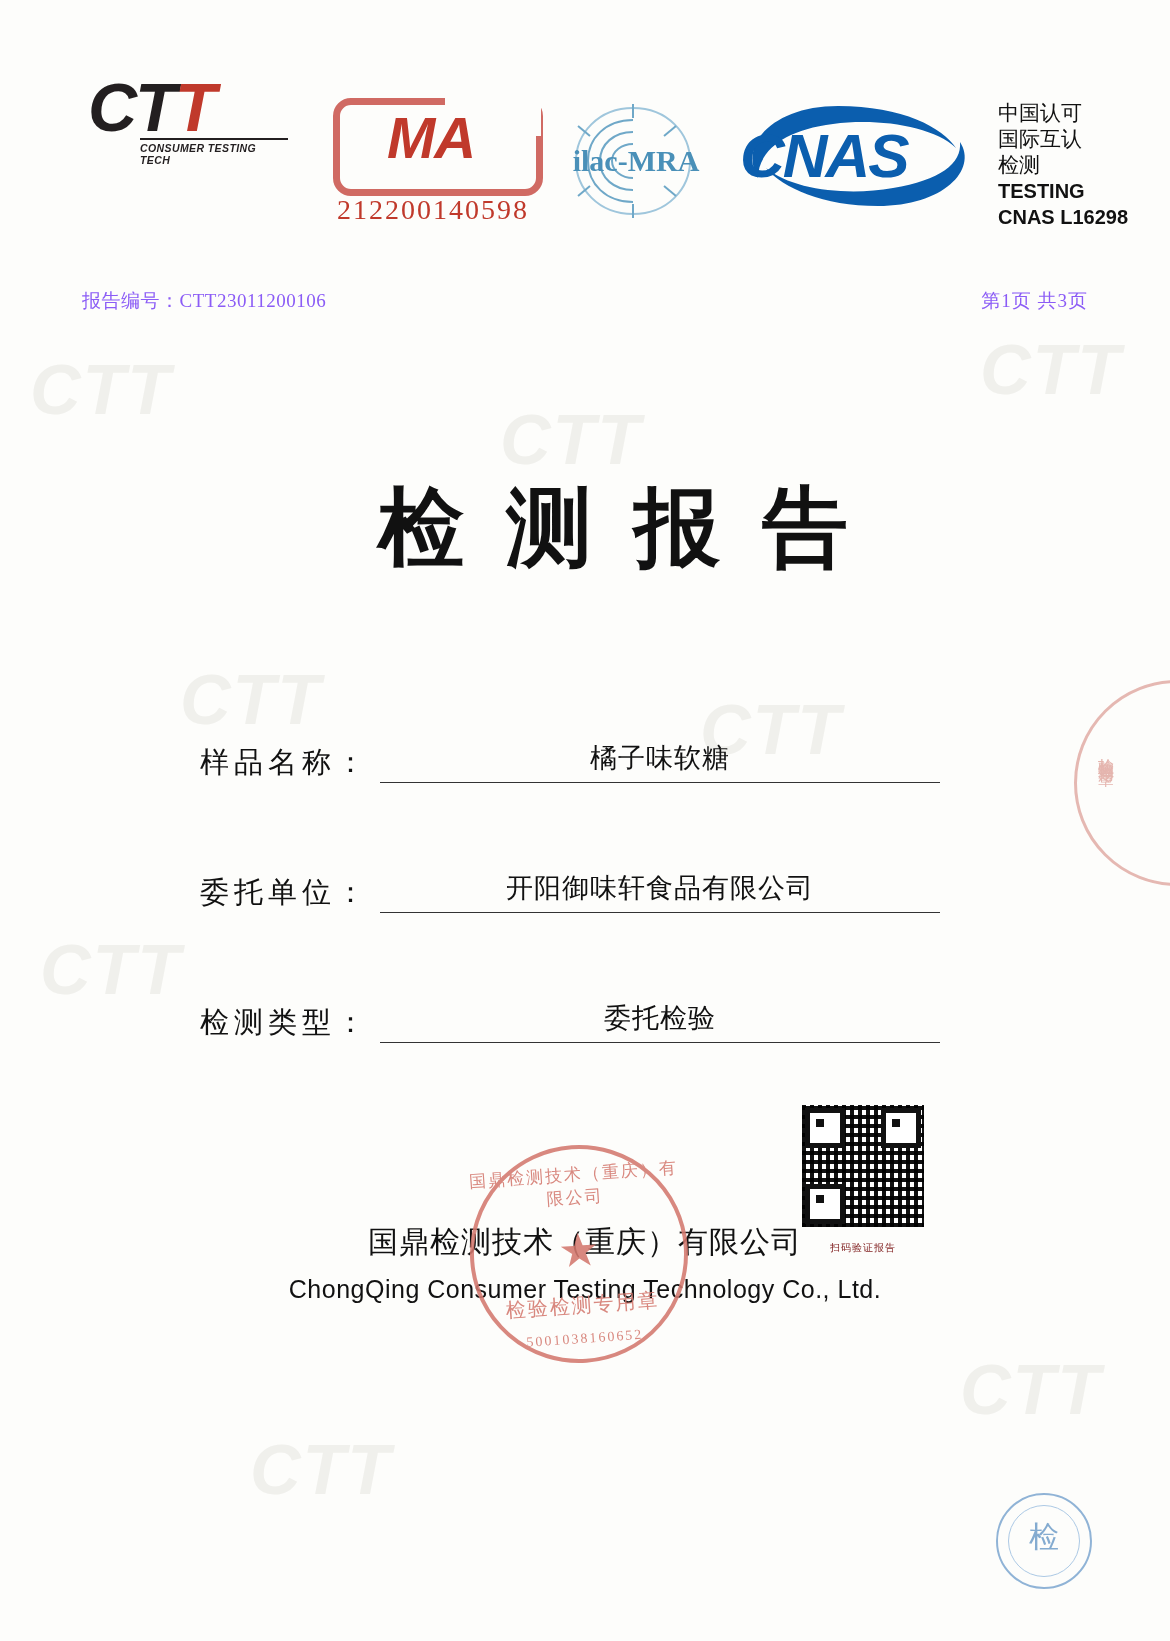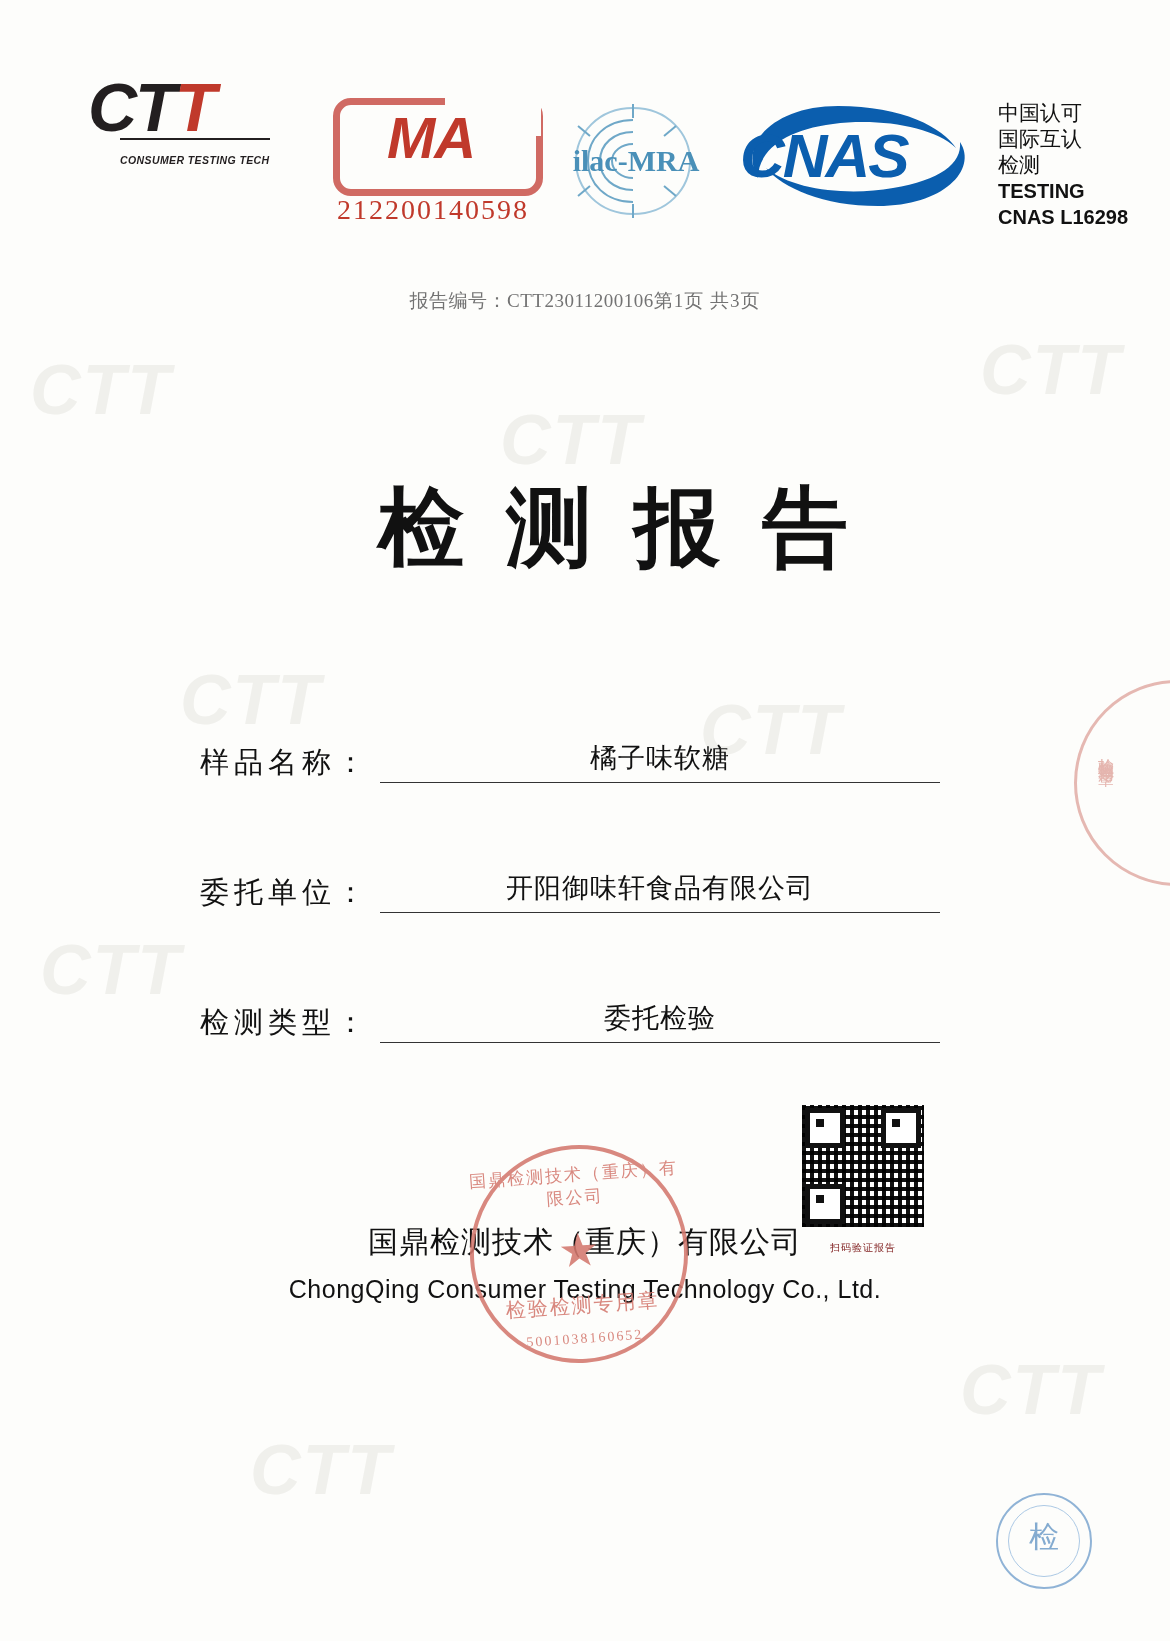--- a/index.html
+++ b/index.html
@@ -66,22 +66,22 @@
     color: #c0392b;
   }
   .ctt-sub {
     font-size: 10.5px;
     font-weight: bold;
     font-style: italic;
     color: #231f20;
     letter-spacing: 0.4px;
     border-top: 2.5px solid #231f20;
     display: inline-block;
-    padding-top: 14px;
-    margin-left: 32px;
+    padding-top: 2px;
+    margin-left: 52px;
     margin-top: -4px;
   }
   .ctt-swoosh {
     position: absolute;
     left: 6px;
     top: 4px;
     width: 120px;
     height: 70px;
     border-left: 8px solid #231f20;
     border-radius: 45% 0 0 45%;
@@ -196,24 +196,24 @@
     font-family: "Liberation Sans", sans-serif;
   }
 
   
   .meta-row {
     position: absolute;
     top: 288px;
     left: 82px;
     right: 82px;
     display: flex;
-    justify-content: center;
+    justify-content: space-between;
     align-items: baseline;
     font-size: 19px;
-    color: #737373;
+    color: #8b5cf6;
     z-index: 3;
   }
   .meta-left {
     font-family: "Liberation Serif", serif;
     letter-spacing: 0.5px;
   }
   .meta-left .num {
     font-family: "Liberation Serif", serif;
   }
   .meta-right {

